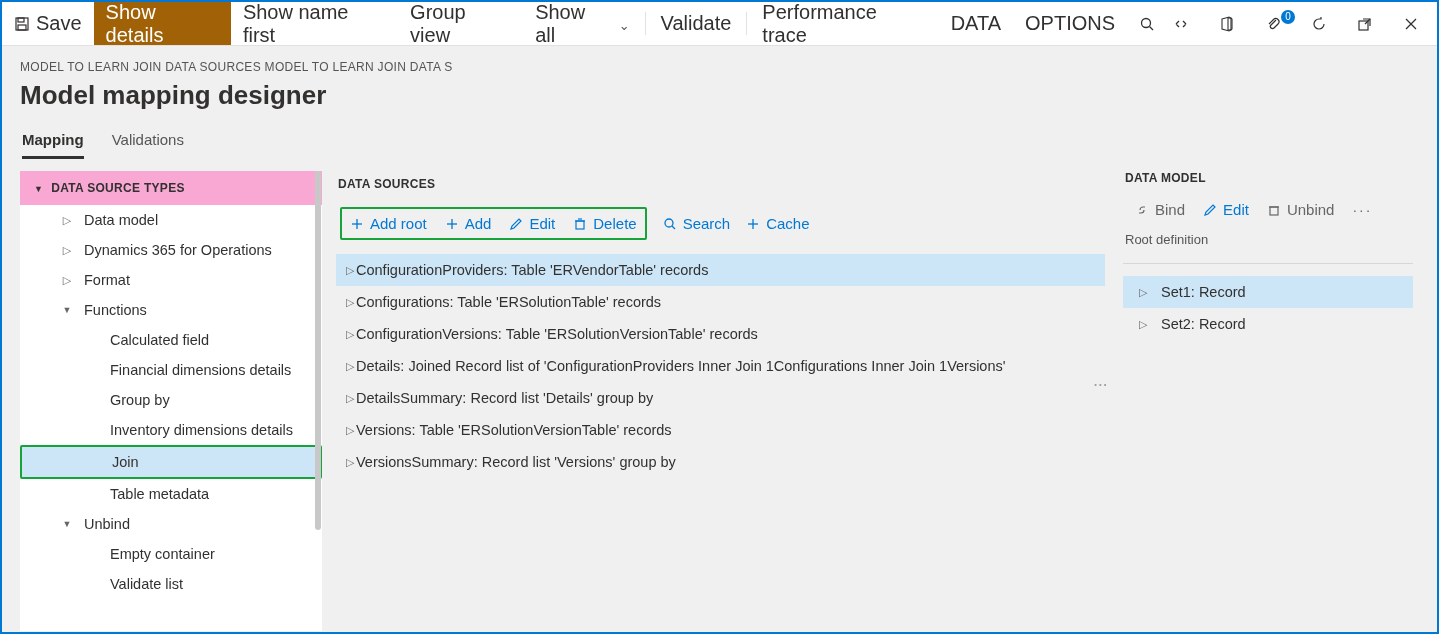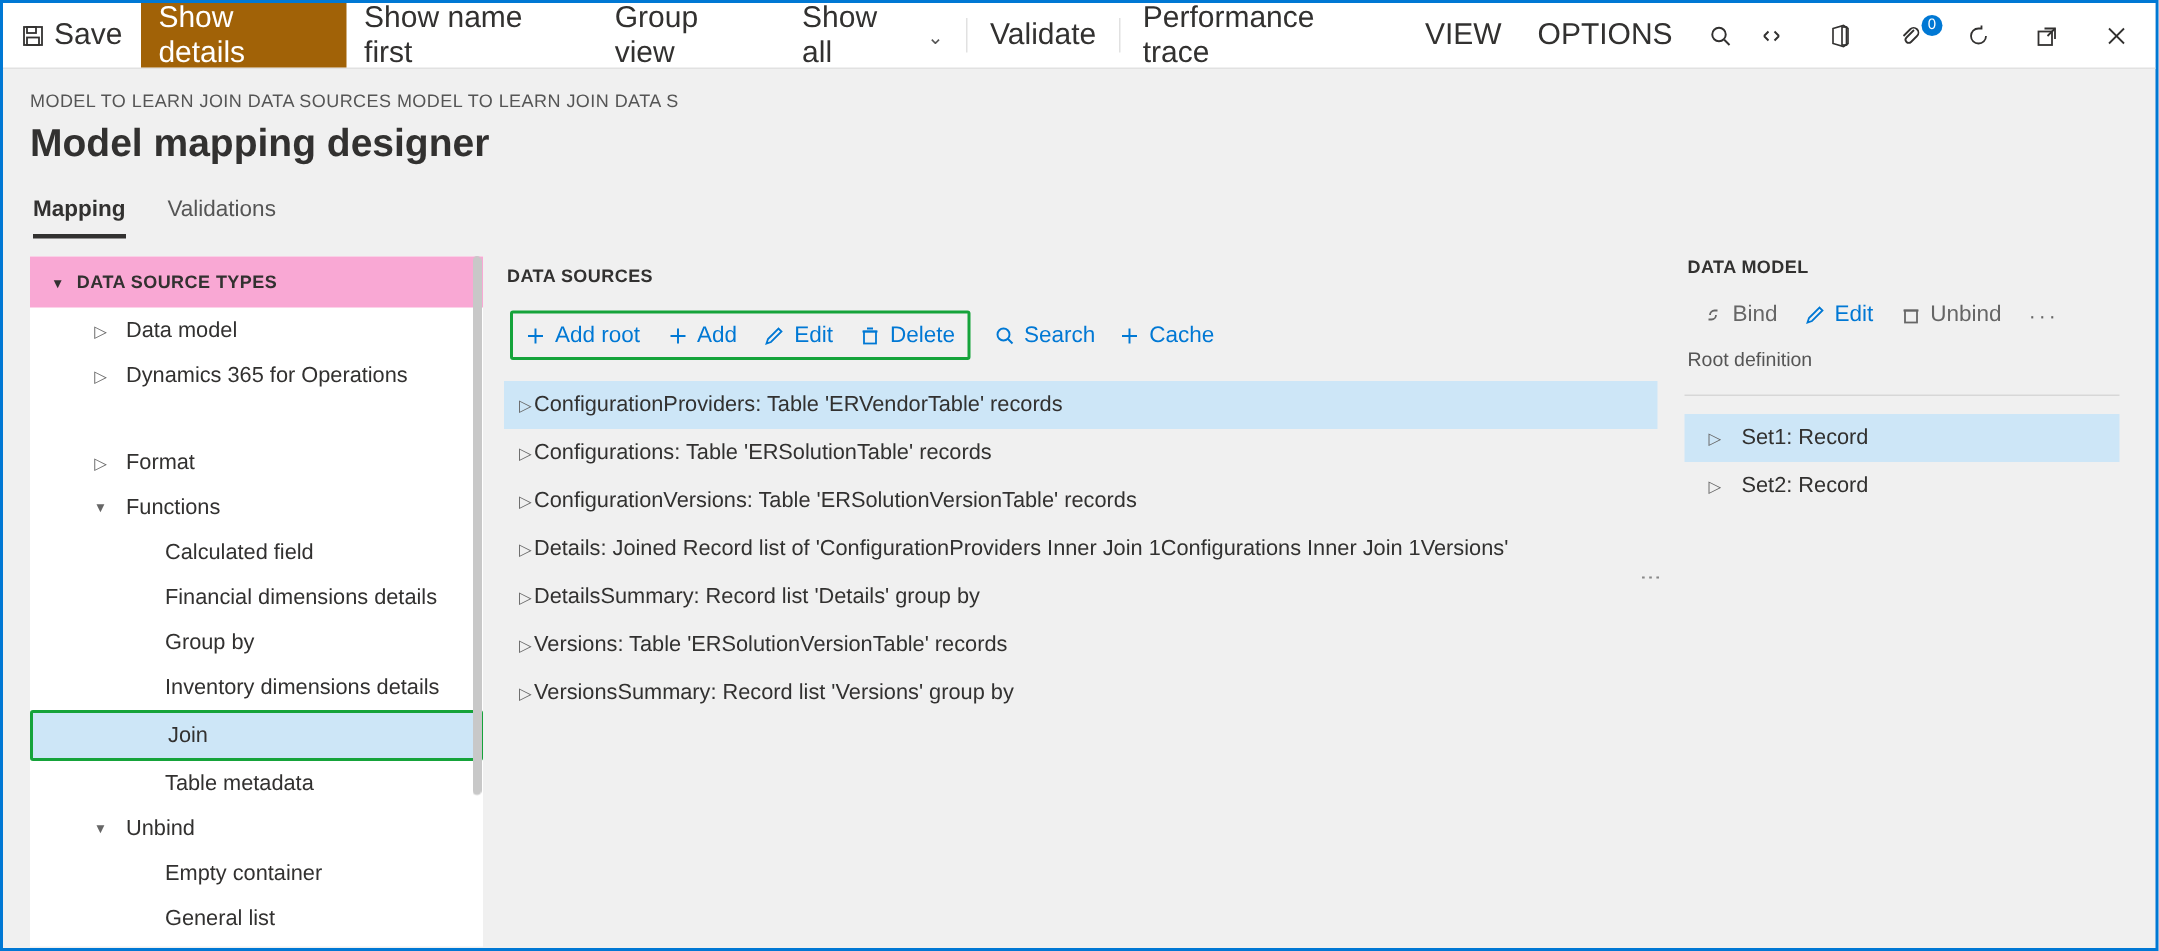--- a/index.html
+++ b/index.html
@@ -148,21 +148,21 @@
     </div>
     <div class="tb-sep"></div>
     <div class="tb-btn">
       <span>Validate</span>
     </div>
     <div class="tb-sep"></div>
     <div class="tb-btn">
       <span>Performance trace</span>
     </div>
     <div class="tb-btn">
-      <span>VIEW</span>
+      <span>DATA</span>
     </div>
     <div class="tb-btn">
       <span>OPTIONS</span>
     </div>
     <div class="tb-icon-btn" style="width:40px">
       <svg class="icon-16" viewBox="0 0 16 16" fill="none" stroke="#323130" stroke-width="1.3">
           <circle cx="7" cy="7" r="4.5"></circle>
           <line x1="10.5" y1="10.5" x2="14" y2="14"></line>
         </svg>
     </div>
@@ -223,21 +223,21 @@
       </div>
       <div class="tree" id="left-tree">
           <div class="tree-item l1" style="padding-left: 24px;">
             <span class="caret caret-right" style="margin-left: 16px;"></span>
             <span>Data model</span>
           </div>
           <div class="tree-item l1" style="padding-left: 24px;">
             <span class="caret caret-right" style="margin-left: 16px;"></span>
             <span>Dynamics 365 for Operations</span>
           </div>
-          <div class="tree-item l1" style="padding-left: 24px; margin-top: 28px;">
+          <div class="tree-item l1" style="padding-left: 24px;">
             <span class="caret caret-right" style="margin-left: 16px;"></span>
             <span>Format</span>
           </div>
           <div class="tree-item l1" style="padding-left: 24px;">
             <span class="caret caret-down" style="margin-left: 16px;"></span>
             <span>Functions</span>
           </div>
           <div class="tree-item l2" style="padding-left: 66px;">
             <span class="caret"></span>
             <span>Calculated field</span>
@@ -265,21 +265,21 @@
           <div class="tree-item l1" style="padding-left: 24px;">
             <span class="caret caret-down" style="margin-left: 16px;"></span>
             <span>Unbind</span>
           </div>
           <div class="tree-item l2" style="padding-left: 66px;">
             <span class="caret"></span>
             <span>Empty container</span>
           </div>
           <div class="tree-item l2" style="padding-left: 66px;">
             <span class="caret"></span>
-            <span>General list</span>
+            <span>Validate list</span>
           </div>
         </div>
       <div class="scroll-indicator">
           <div class="scroll-thumb"></div>
         </div>
     </div>
 
     <div class="col-middle">
       <div class="mid-header">DATA SOURCES</div>
       <div class="mid-toolbar">

